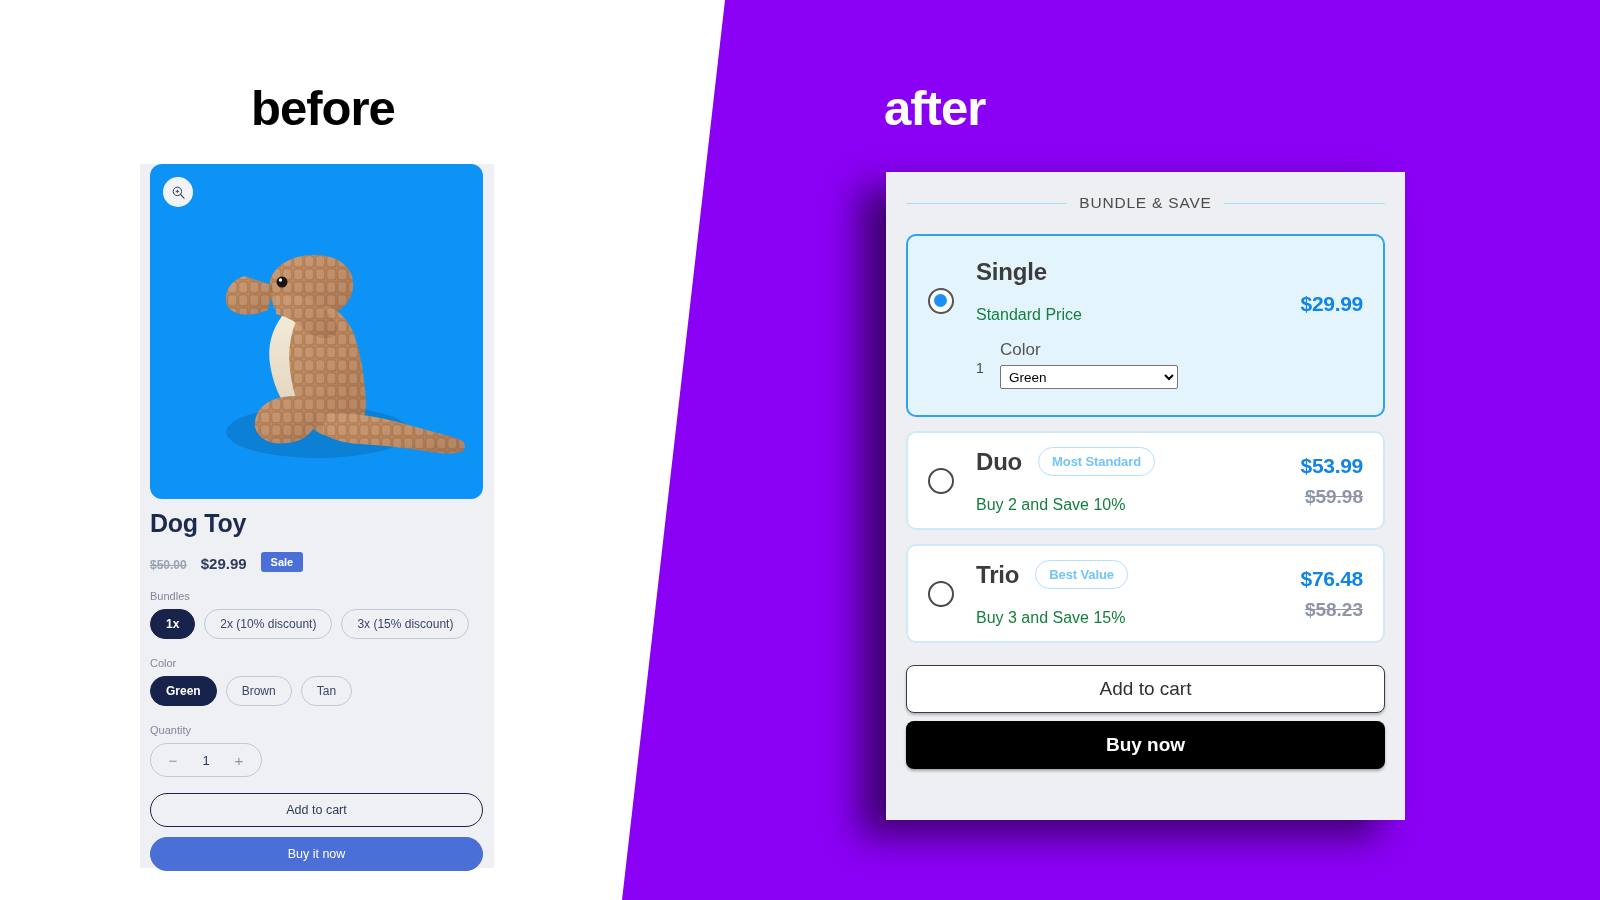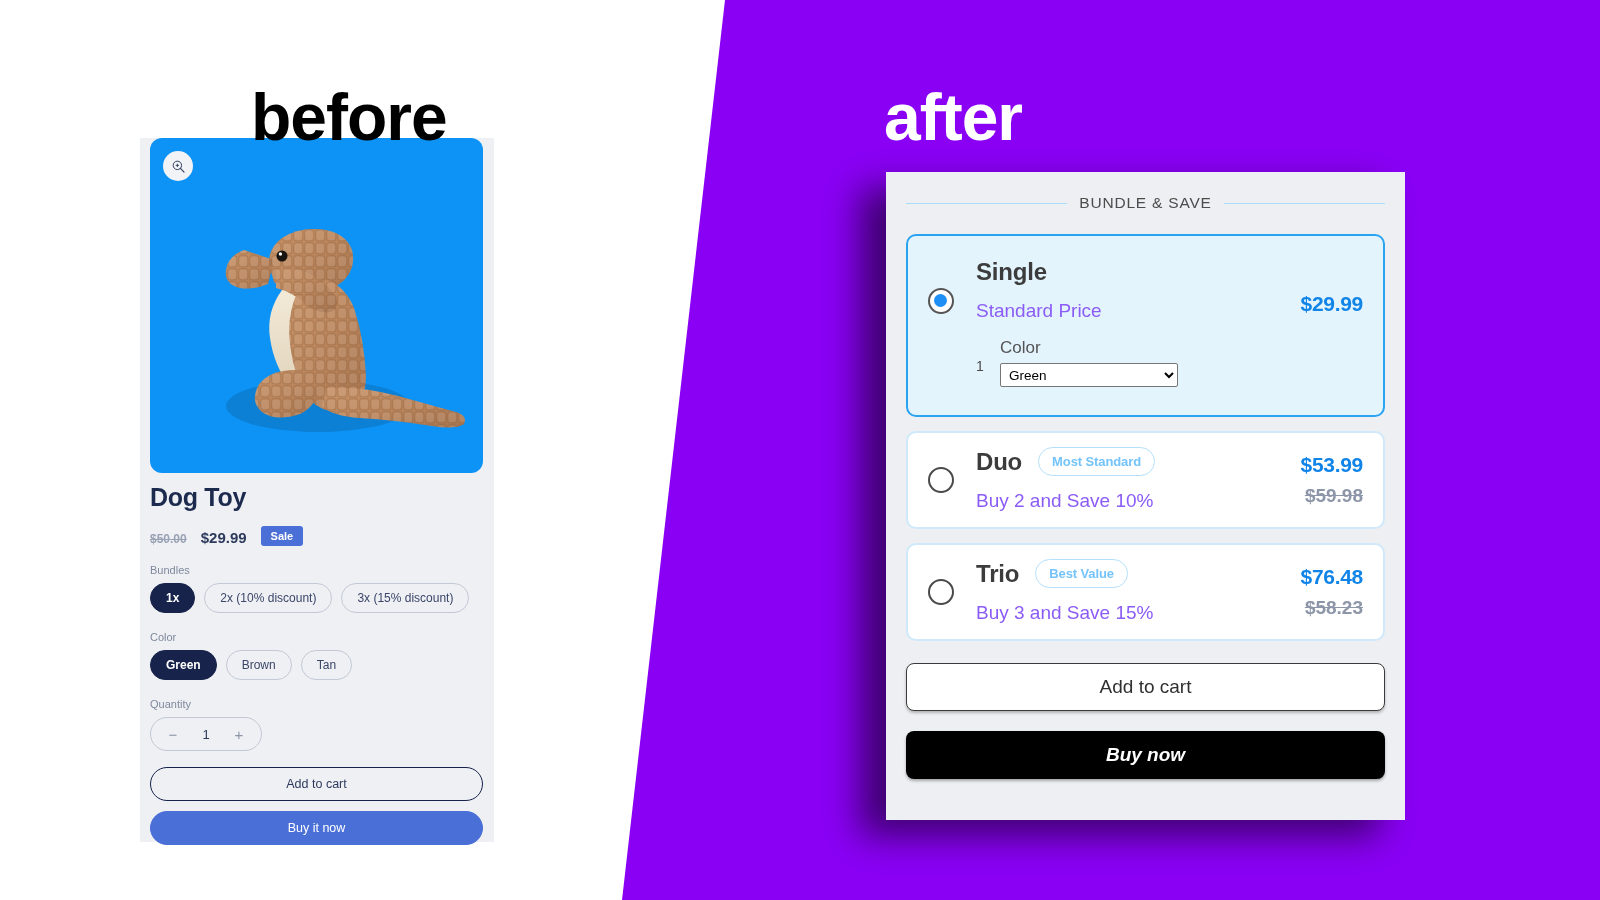--- a/index.html
+++ b/index.html
@@ -27,31 +27,31 @@
     background: #8A00F5;
     clip-path: polygon(725px 0, 1600px 0, 1600px 900px, 622px 900px);
     z-index: 1;
   }
 
   
   .heading {
     position: absolute;
     z-index: 5;
     font-weight: bold;
-    font-size: 66px;
+    font-size: 49px;
     letter-spacing: -1px;
     line-height: 1;
   }
   .heading-before { left: 251px; top: 84px; color: #000000; }
   .heading-after  { left: 884px; top: 84px; color: #ffffff; }
 
   
   .before-card {
     position: absolute;
-    left: 140px; top: 138px;
+    left: 140px; top: 164px;
     width: 354px; height: 704px;
     background: #eef0f4;
     z-index: 4;
     padding: 0;
   }
 
   .product-image {
     position: absolute;
     left: 10px; top: 0px;
     width: 333px; height: 335px;
@@ -254,23 +254,23 @@
     border: 1px solid #b5e0fb;
     border-radius: 16px;
     padding: 6px 13px;
     font-size: 13px;
     font-weight: bold;
     color: #74c4fb;
     background: #ffffff;
     letter-spacing: -0.1px;
   }
   .opt-sub {
-    font-size: 19px;
-    color: #8b5cf6;
-    margin-top: 14px;
+    font-size: 16px;
+    color: #15803d;
+    margin-top: 20px;
   }
 
   .opt-prices {
     position: absolute;
     right: 20px;
     top: 50%;
     transform: translateY(-50%);
     text-align: right;
   }
   .option.selected .opt-prices { top: 56px; transform: none; }
@@ -331,23 +331,22 @@
     background: #ffffff;
     border: 1.5px solid #3a3a3a;
     color: #303030;
     box-shadow: 0 2px 3px rgba(0,0,0,0.25);
   }
   .btn-buy-after {
     background: #000000;
     border: none;
     color: #ffffff;
     font-weight: bold;
-    margin-top: 20px;
+    margin-top: 8px;
     box-shadow: 0 2px 3px rgba(0,0,0,0.3);
-    font-style: italic;
   }
 </style>
 </head>
 <body>
 
 <div id="stage">
 
   <div class="purple-panel"></div>
 
   <div class="heading heading-before">before</div>

